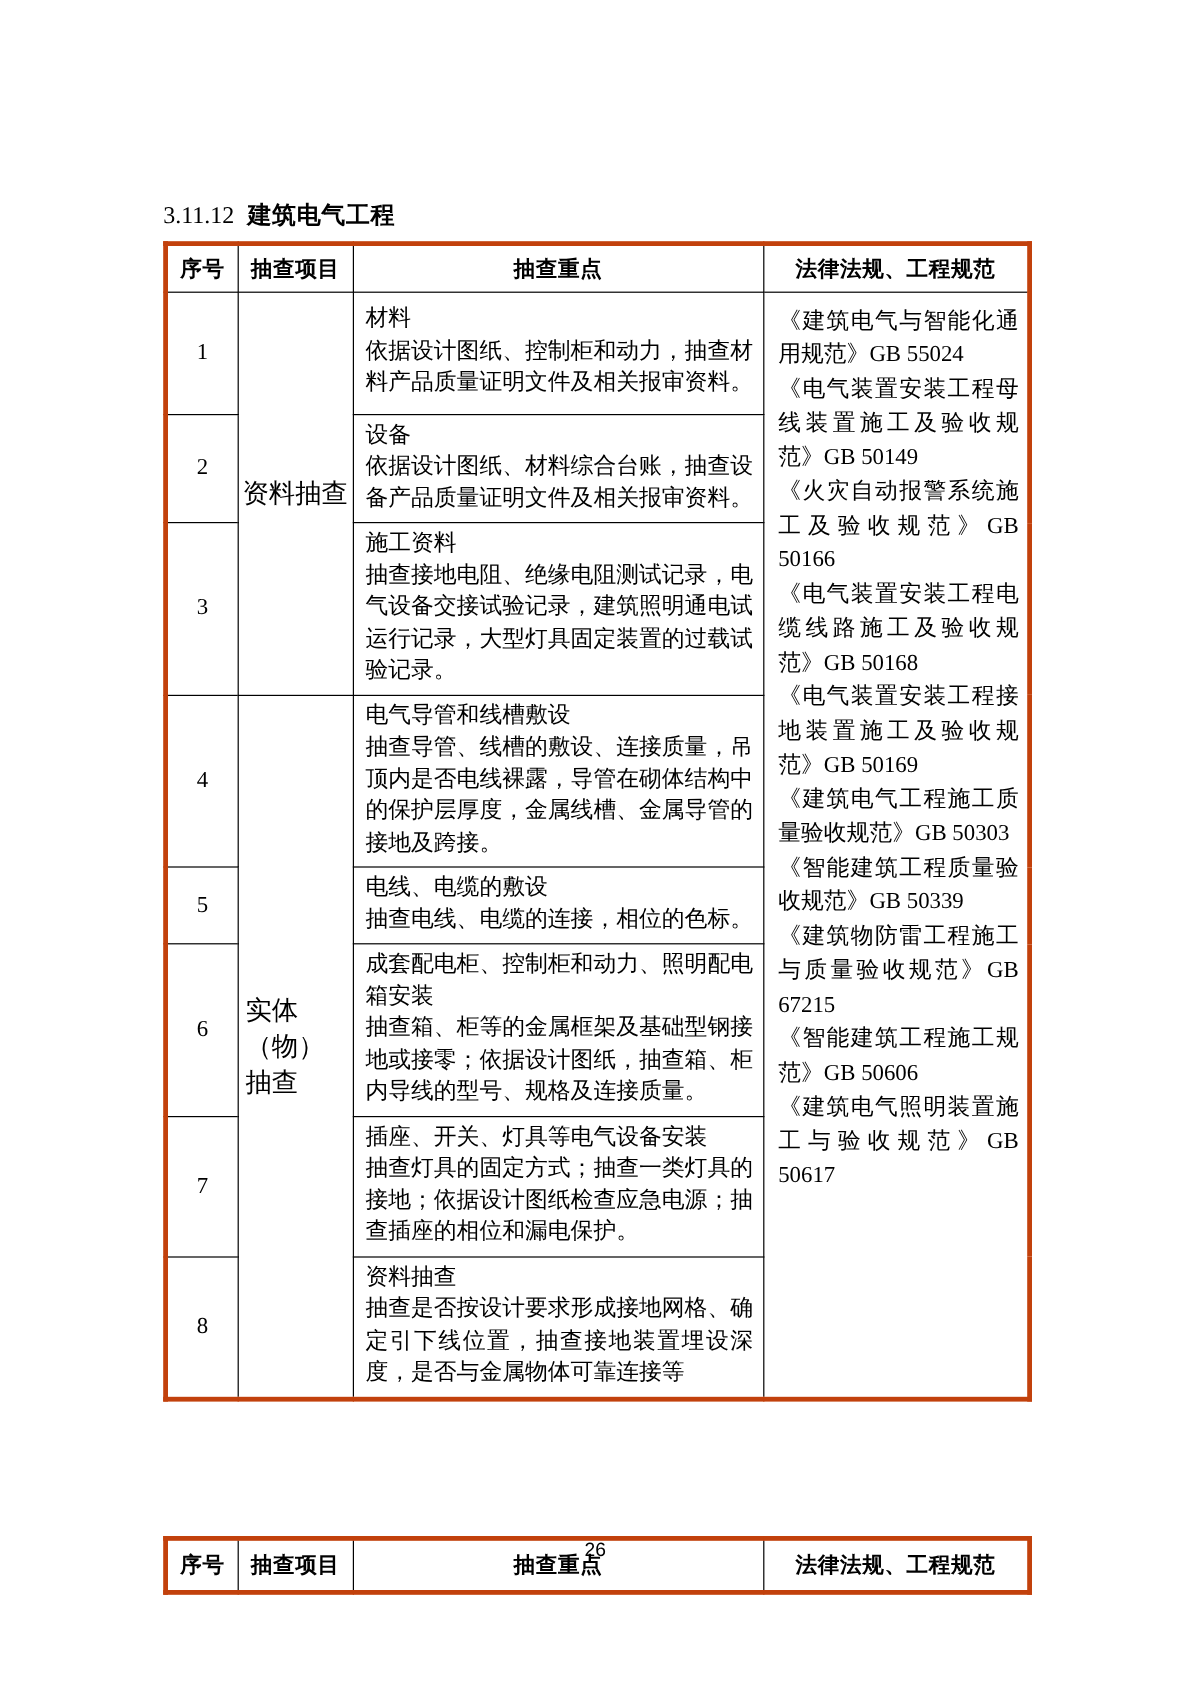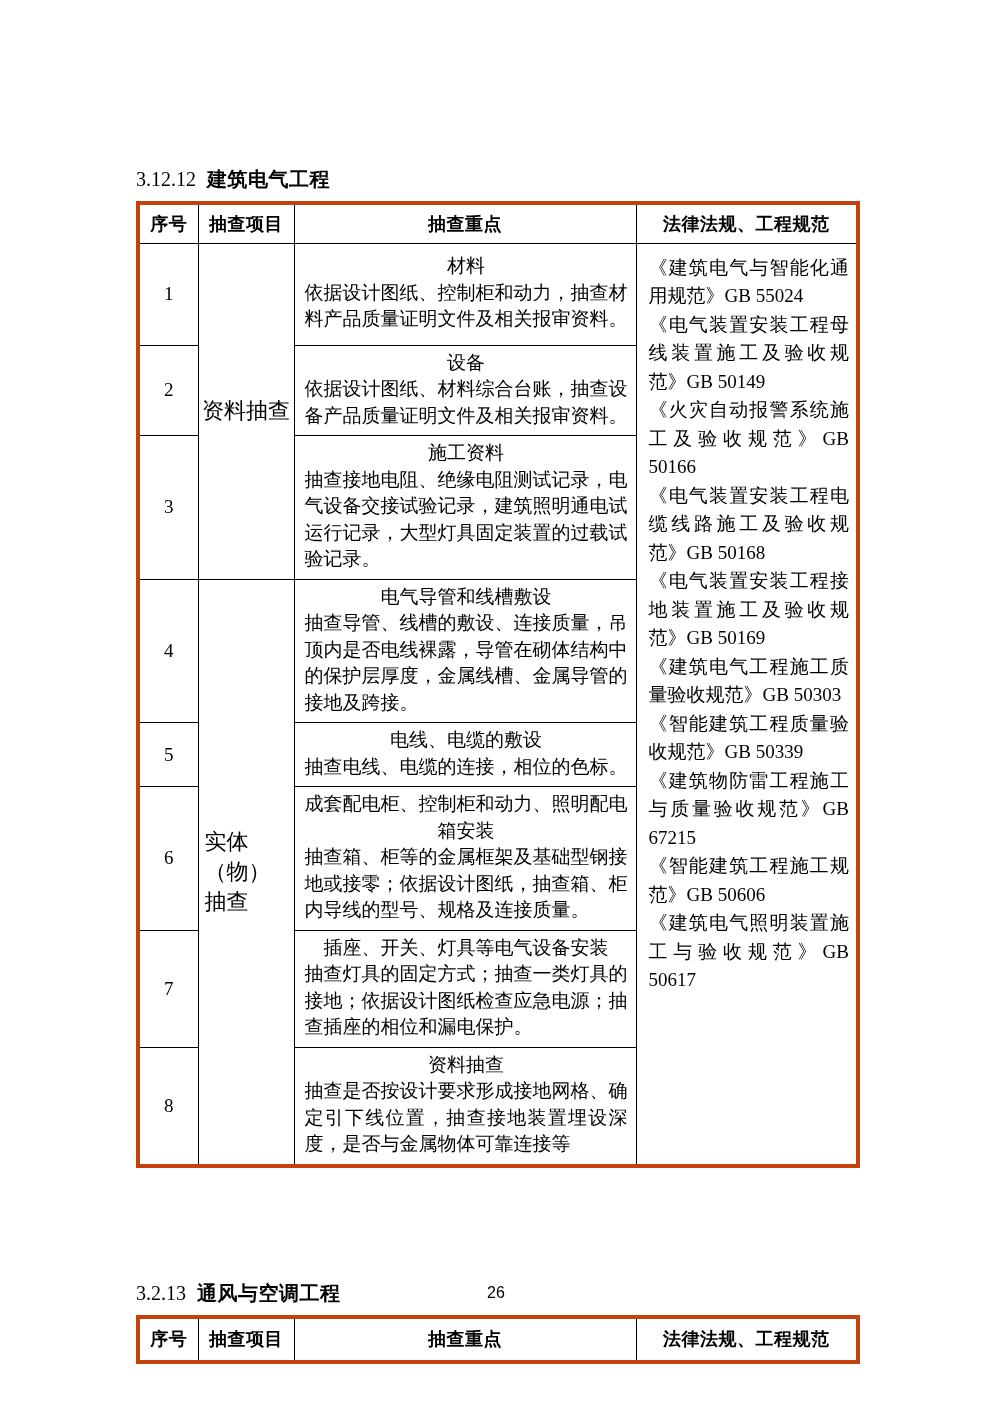--- a/index.html
+++ b/index.html
@@ -64,21 +64,21 @@
     padding: 2px 3px;
   }
   td.group-cell.docs { text-align: center; }
   td.group-cell.physical { text-align: left; padding-left: 6px; }
   td.focus-cell {
     vertical-align: middle;
     font-size: 19px;
     line-height: 26.5px;
     padding: 4px 8px 6px 10px;
   }
-  td.focus-cell .topic { text-align: center; }
+  td.focus-cell .topic { text-align: left; }
   td.focus-cell .desc  { text-align: justify; text-align-last: left; }
   td.regs-cell {
     vertical-align: top;
     font-size: 19px;
     line-height: 28.5px;
     padding: 10px 7px 0 12px;
   }
   td.regs-cell .reg-item {
     text-align: justify;
     text-align-last: left;
@@ -92,21 +92,21 @@
     font-family: Liberation Sans, sans-serif;
     font-size: 16px;
   }
 </style>
 </head>
 <body>
 
 <div class="content">
 
   <div class="section-heading">
-    <span class="heading-num">3.12.12</span>
+    <span class="heading-num">3.11.12</span>
     <span class="heading-title">建筑电气工程</span>
   </div>
 
   <table class="spec">
     <colgroup>
       <col style="width:60px">
       <col style="width:96px">
       <col style="width:342px">
       <col style="width:222px">
     </colgroup>
@@ -186,24 +186,20 @@
         <td class="no-cell">8</td>
         <td class="focus-cell">
           <div class="topic">资料抽查</div>
           <div class="desc">抽查是否按设计要求形成接地网格、确定引下线位置，抽查接地装置埋设深度，是否与金属物体可靠连接等</div>
         </td>
       </tr>
     </tbody>
   </table>
 
   <div class="section-hvac">
-    <div class="section-heading">
-      <span class="heading-num">3.2.13</span>
-      <span class="heading-title">通风与空调工程</span>
-    </div>
     <table class="spec">
       <colgroup>
         <col style="width:60px">
         <col style="width:96px">
         <col style="width:342px">
         <col style="width:222px">
       </colgroup>
       <thead>
         <tr>
           <th style="height:45px">序号</th>

